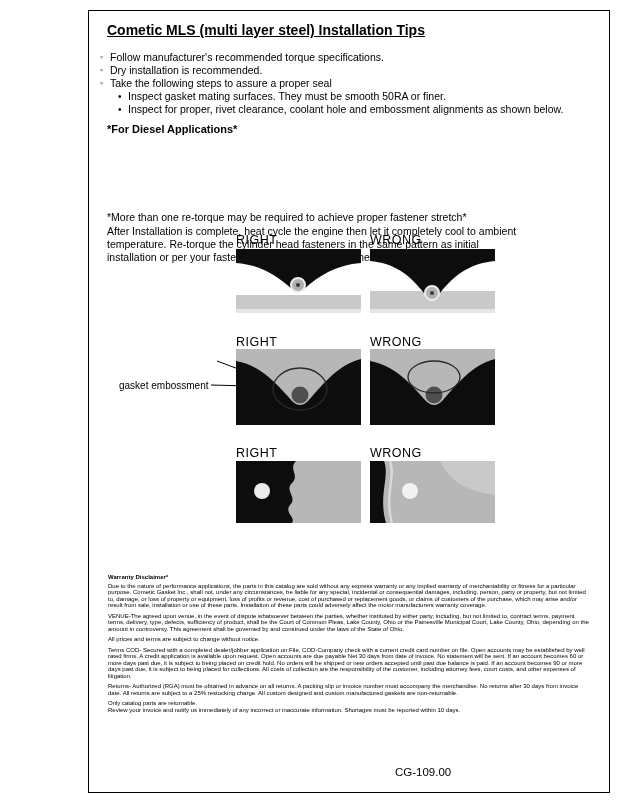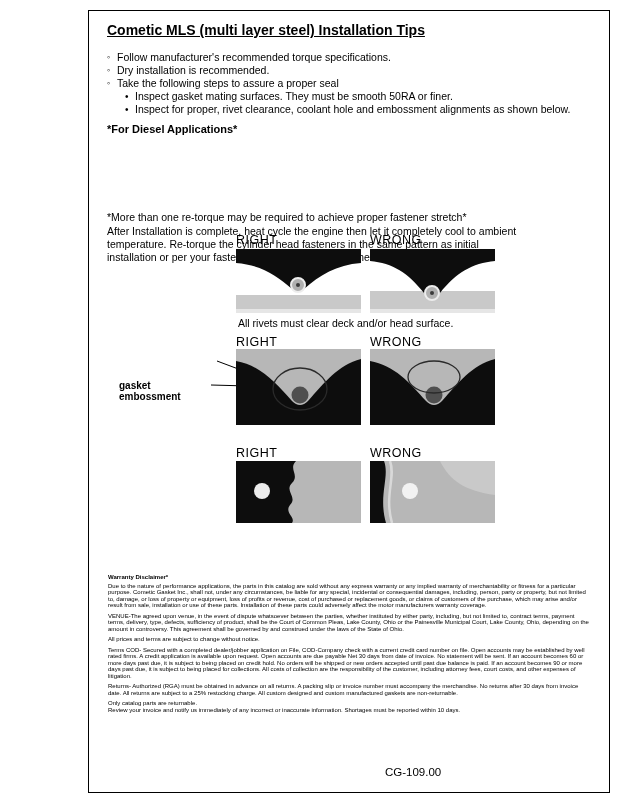--- a/index.html
+++ b/index.html
@@ -13,38 +13,38 @@
     position:absolute; left:88px; top:10px;
     width:520px; height:781px;
     border:1px solid #000; background:#fff;
   }
   .abs { position:absolute; }
   .title {
     left:18px; top:11px;
     font-size:14px; font-weight:bold; text-decoration:underline;
     white-space:nowrap;
   }
-  .tip { font-size:10.5px; white-space:nowrap;margin-left:7px; }
+  .tip { font-size:10.5px; white-space:nowrap; }
   .tip .mark { display:inline-block; width:10px; font-size:9px; vertical-align:1px; }
   .tip .markdot { display:inline-block; width:10px; font-size:10px; }
   .h2 { font-size:11px; font-weight:bold; white-space:nowrap; }
   .para { font-size:10.5px; line-height:13px; width:410px; }
   .rw-row, .img-row { left:147px; display:flex; gap:9px; }
   .rw {
     width:125px; text-align:left; font-size:12.5px; letter-spacing:0.5px;
   }
   .panel { width:125px; flex:0 0 125px; }
   .caption { left:149px; font-size:10.5px; }
   .caption.wrap { width:250px; line-height:13px; }
   .annot { font-size:10px; line-height:11px; }
   .legal { left:19px; top:563px; width:482px; font-size:6px; line-height:6.5px; }
   .legal .lh { font-weight:bold; margin-bottom:2px; }
   .legal p { margin:0 0 4px 0; }
   .legal p.tight { margin-bottom:0; }
-  .footer-code { left:296px; top:755px; font-size:11.5px; }
+  .footer-code { left:306px; top:755px; font-size:11.5px; }
   svg { display:block; }
 </style>
 </head>
 <body>
 
 <div class="sheet">
 
   <div class="abs title">Cometic MLS (multi layer steel) Installation Tips</div>
 
   <div class="abs tip" style="left:11px; top:40px;">
@@ -84,28 +84,27 @@
     <div class="panel">
       <svg viewBox="0 0 125 64" width="125" height="64">
         <rect x="0" y="42" width="125" height="18" fill="#c9c9c9"></rect>
         <rect x="0" y="60" width="125" height="4" fill="#e6e6e6"></rect>
         <path d="M0,0 H125 V12 C102,14 86,24 70,44 Q62,52 54,44 C38,24 23,14 0,12 Z" fill="#0d0d0d"></path>
         <circle cx="62" cy="44" r="7" fill="#b0b0b0" stroke="#ededed" stroke-width="2"></circle>
         <circle cx="62" cy="44" r="2" fill="#3a3a3a"></circle>
       </svg>
     </div>
   </div>
-  <div class="abs caption" style="top:306px;">All rivets must clear deck and/or head surface.</div>
 
   <div class="abs rw-row" style="top:324px;">
     <span class="rw">RIGHT</span>
     <span class="rw">WRONG</span>
   </div>
 
-  <div class="abs annot" style="left:30px; top:369px; width:95px;font-weight:bold;">gasket embossment</div>
+  <div class="abs annot" style="left:30px; top:369px; width:95px;">gasket embossment</div>
 
   <svg class="abs" style="left:0; top:330px;" width="300" height="90" viewBox="0 0 300 90">
     <line x1="128" y1="20" x2="208" y2="50" stroke="#000" stroke-width="1"></line>
     <line x1="122" y1="44" x2="196" y2="46" stroke="#000" stroke-width="1"></line>
   </svg>
 
   <div class="abs img-row" style="top:338px;">
     <div class="panel">
       <svg viewBox="0 0 125 76" width="125" height="76">
         <rect width="125" height="76" fill="#0d0d0d"></rect>

